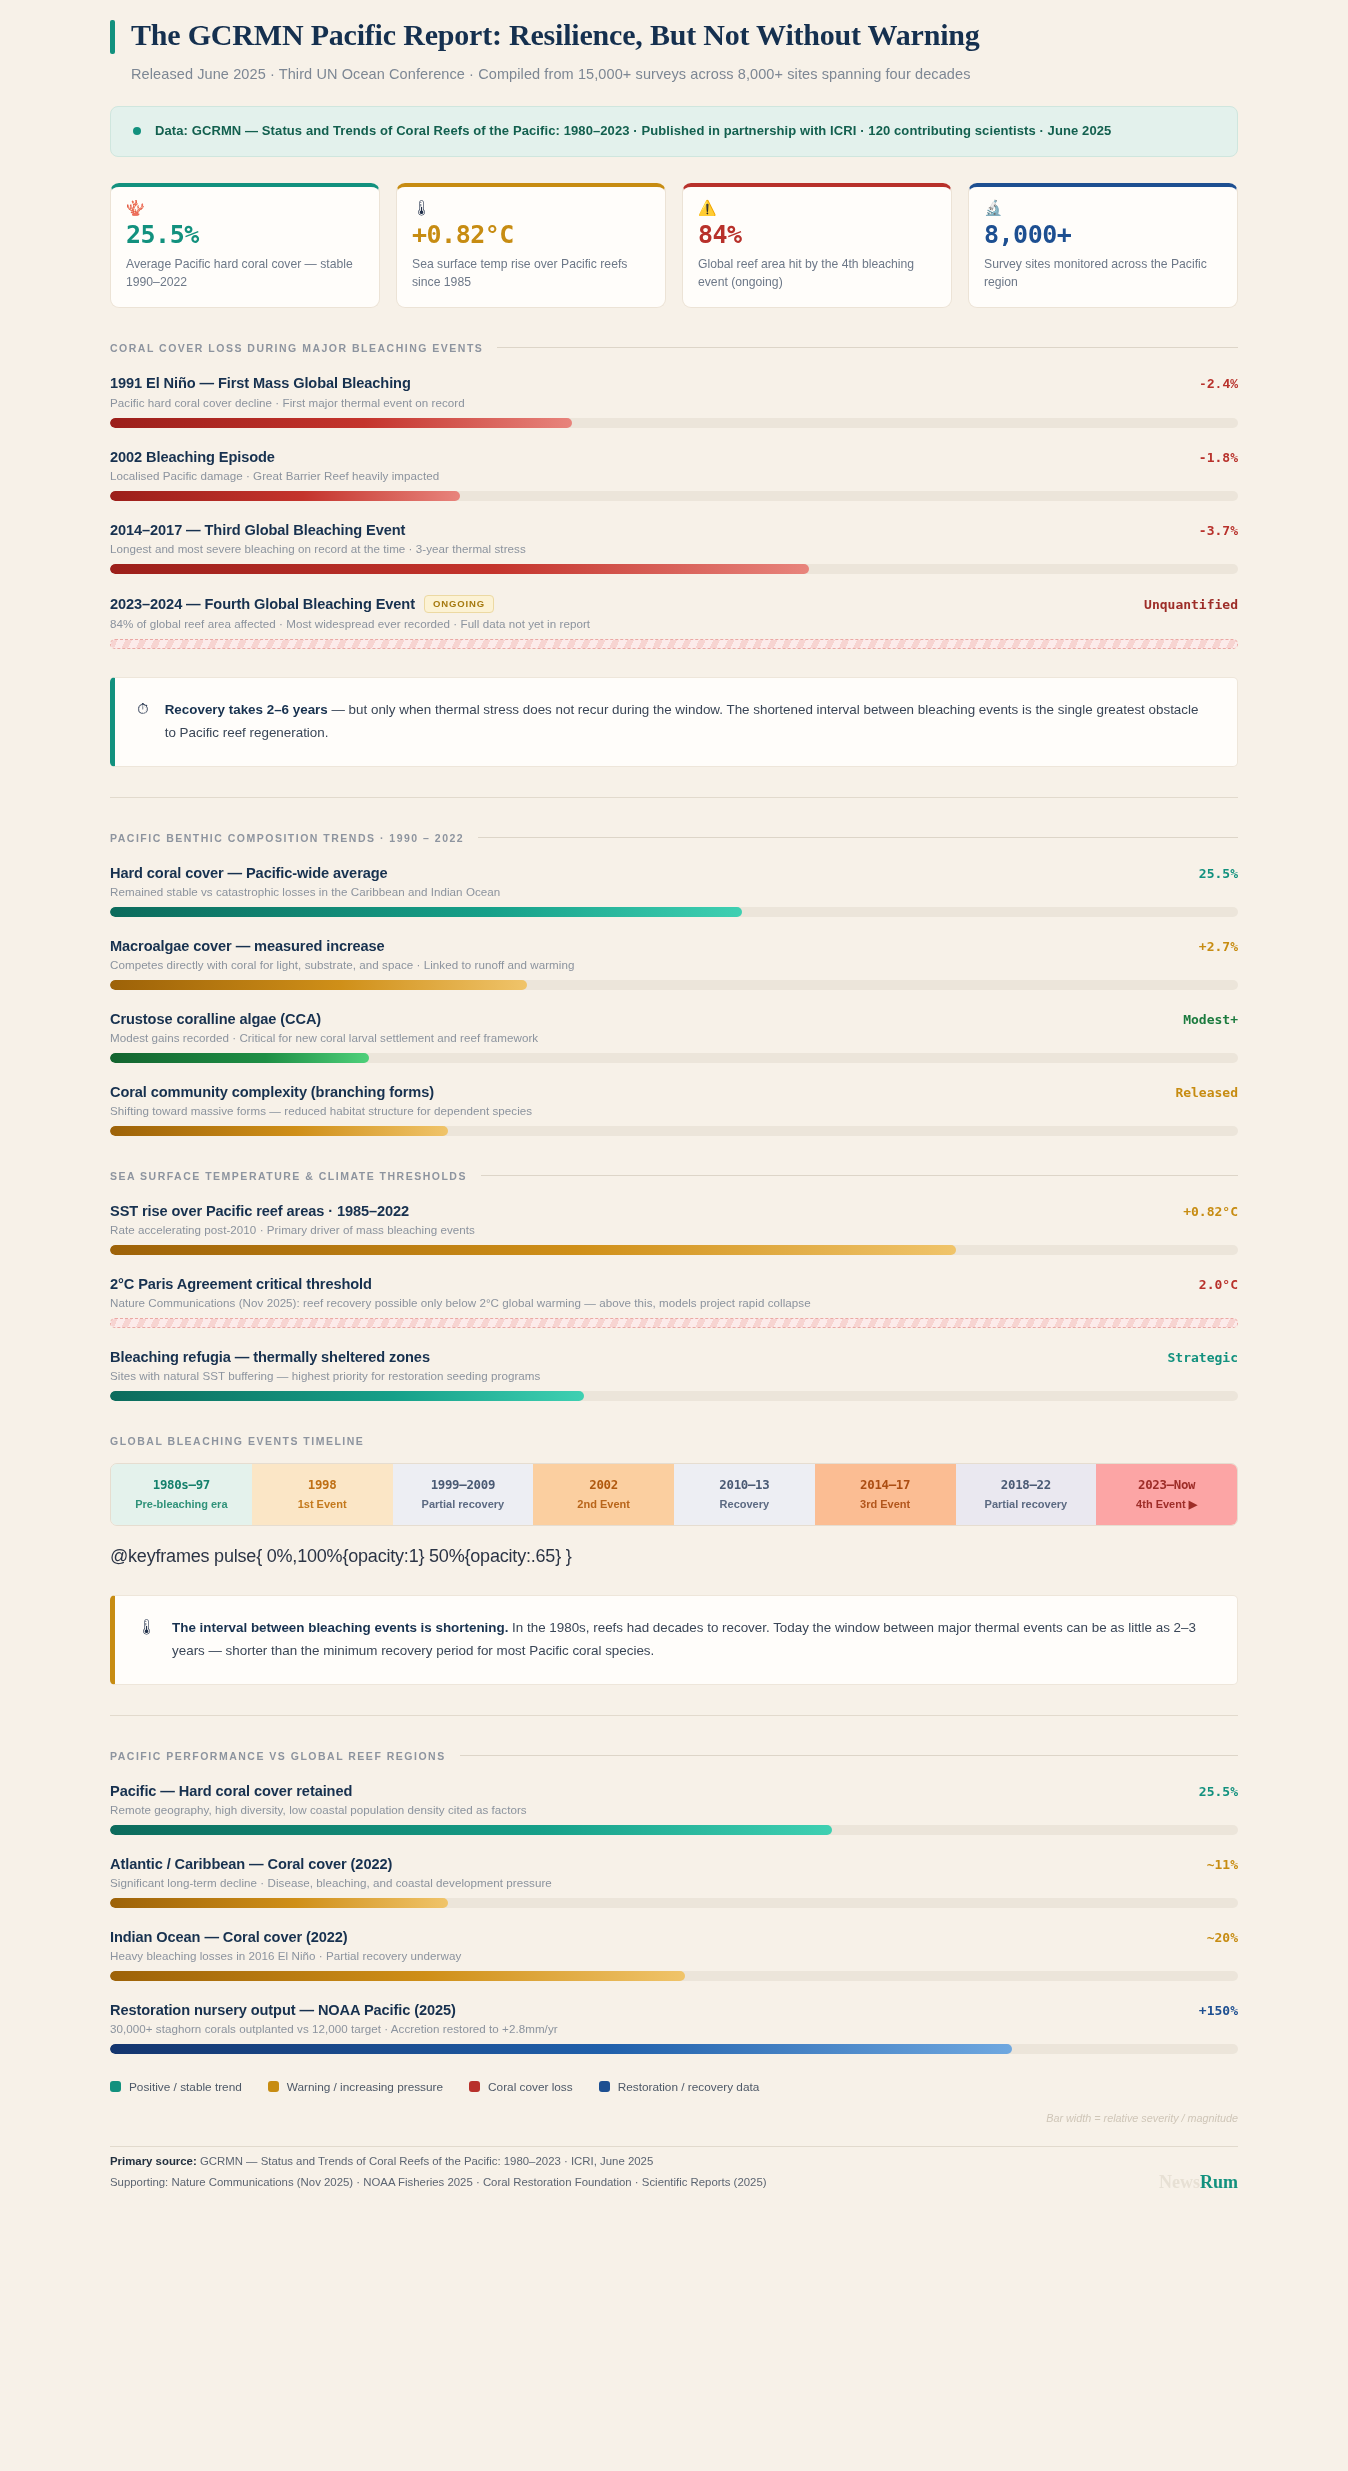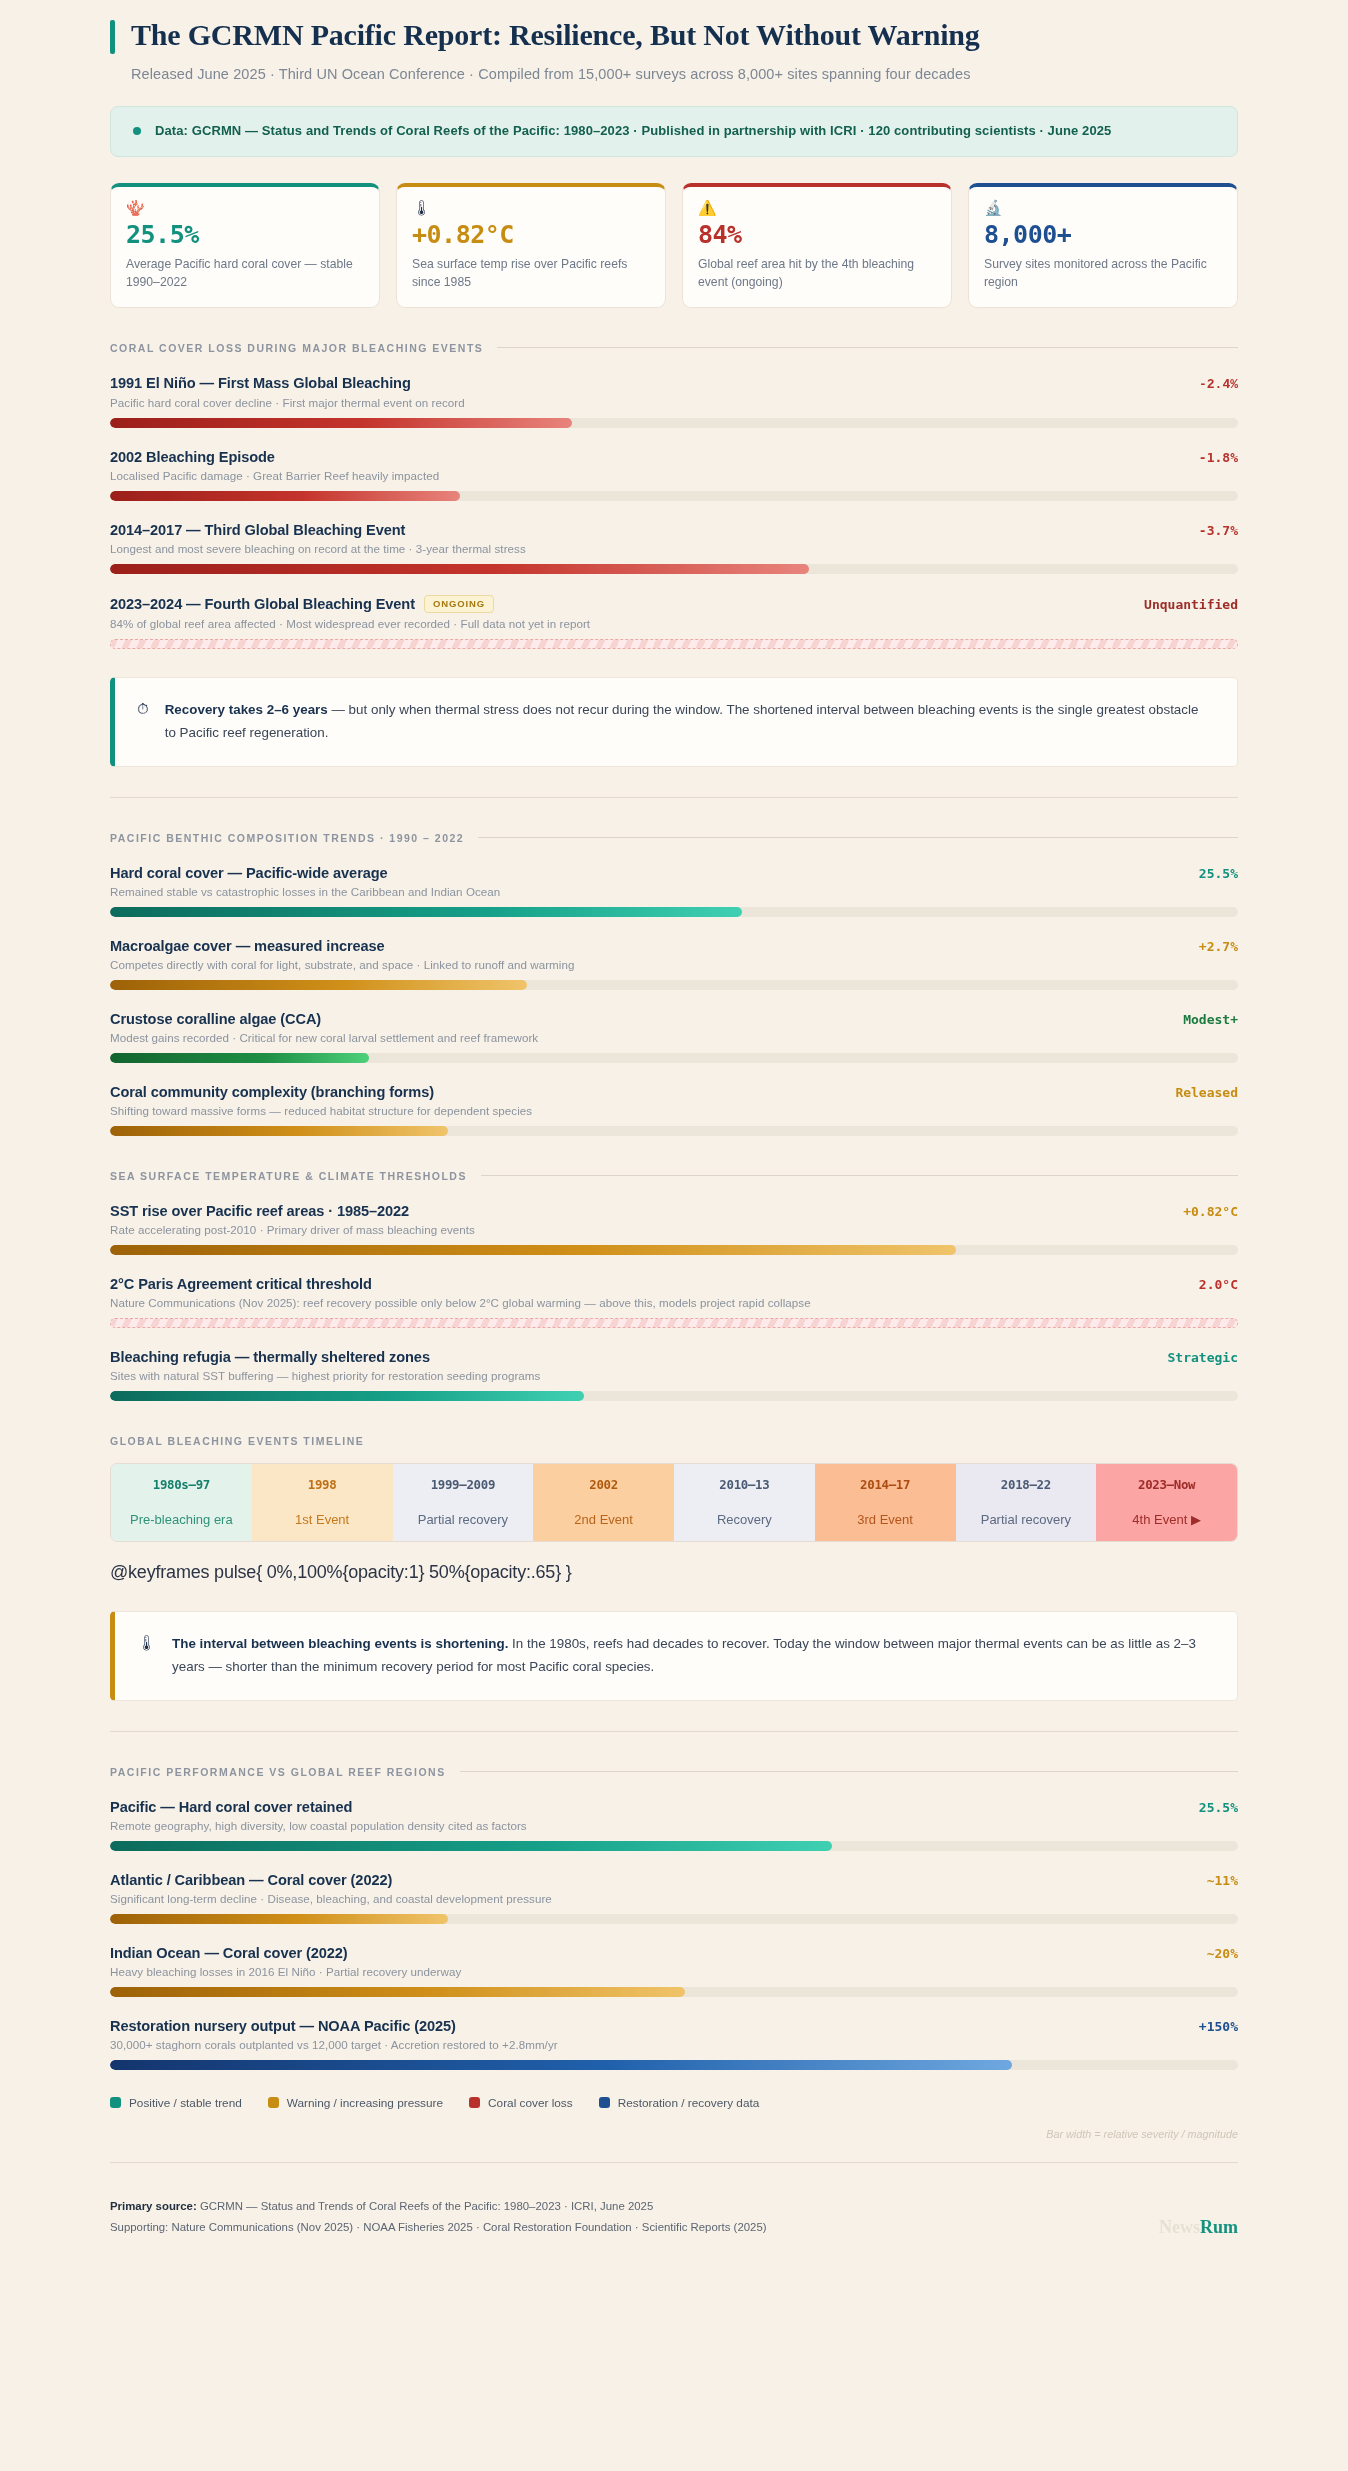--- a/index.html
+++ b/index.html
@@ -157,21 +157,21 @@
     flex: 1 1 0;
     padding: 13px 6px 14px 6px;
     text-align: center;
   }
   .tl-year {
     font-family: "DejaVu Sans Mono", monospace;
     font-size: 12.4px;
     font-weight: bold;
     letter-spacing: -0.3px;
   }
-  .tl-note { margin-top: 20px; font-size: 13px; font-weight: normal; }
+  .tl-note { margin-top: 6px; font-size: 11px; font-weight: bold; }
 
   
   .css-leak {
     margin: 20px 110px 0 110px;
     font-size: 18px;
     color: #2b3445;
     letter-spacing: -0.2px;
   }
 
   
@@ -183,21 +183,21 @@
     text-align: right;
     font-size: 10.8px;
     font-style: italic;
     color: #cfc6b8;
   }
 
   
   .footer {
     margin: 22px 110px 0 110px;
     border-top: 1px solid #e2dacd;
-    padding-top: 33px;
+    padding-top: 4px;
     display: flex;
     justify-content: space-between;
     align-items: flex-end;
   }
   .src-line { font-size: 11.4px; color: #5c6572; line-height: 1.85; }
   .src-line b { color: #22303f; }
   .logo {
     font-family: "Liberation Serif", serif;
     font-weight: bold;
     font-size: 18px;

